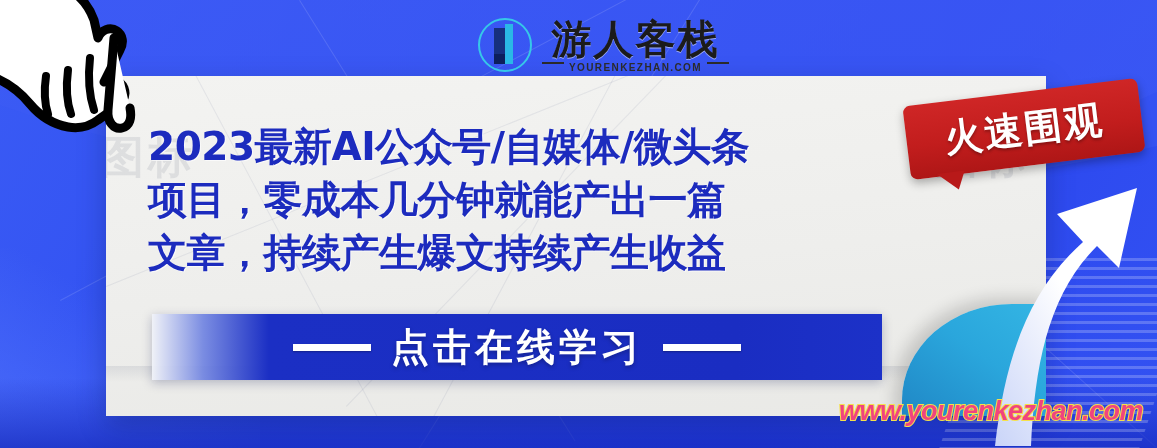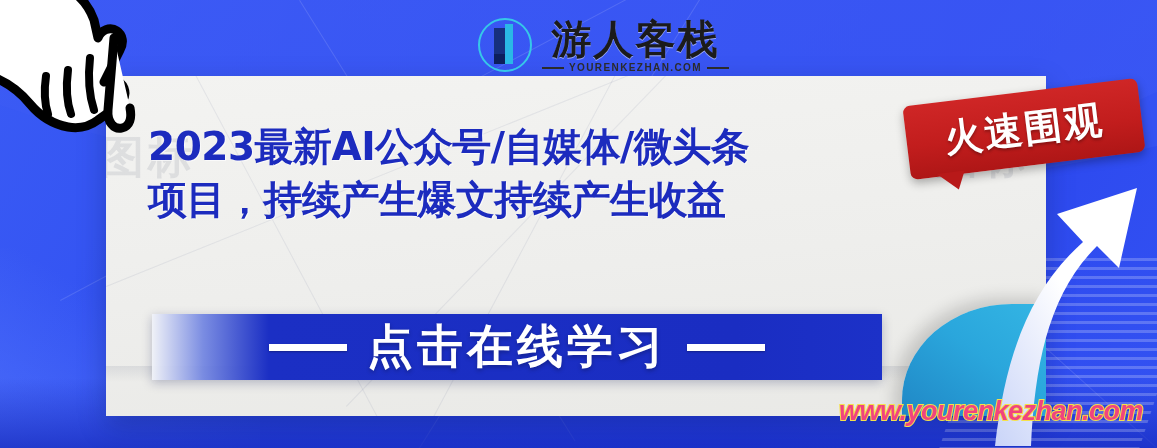--- a/index.html
+++ b/index.html
@@ -84,21 +84,21 @@
   .brand-text { display:flex; flex-direction:column; align-items:center; }
   .brand-cn {
     font-family:"DejaVu Sans", sans-serif;
     font-size:40px; font-weight:bold;
     color:#1b1b1b;
     letter-spacing:2px;
     line-height:44px;
     text-shadow:0 1px 0 rgba(255,255,255,.5);
   }
   .brand-en {
-    display:flex; align-items:center; gap:5px;
+    display:flex; align-items:flex-start; gap:5px;
     font-size:10px; font-weight:bold;
     color:#2b2b2b;
     letter-spacing:1.4px;
     margin-top:1px;
   }
   .brand-en .dash { display:block; width:22px; height:2px; background:#2b2b2b; }
 
   
   .card {
     position:absolute;
@@ -160,21 +160,21 @@
     z-index:12;
   }
   .cta-dash {
     display:block;
     width:78px; height:7px;
     background:#ffffff;
     box-shadow:0 1px 2px rgba(0,0,0,.3);
   }
   .cta-text {
     font-family:"DejaVu Sans", sans-serif;
-    font-size:46px; font-weight:bold;
+    font-size:38px; font-weight:bold;
     color:#ffffff;
     letter-spacing:4px;
     text-shadow:0 2px 4px rgba(0,0,0,.28);
     white-space:nowrap;
   }
 
   
   .wm {
     position:absolute;
     font-family:"DejaVu Sans", sans-serif;
@@ -318,21 +318,22 @@
     <div class="card-line" style="left:80px;  top:-20px; width:430px; transform:rotate(62deg);"></div>
     <div class="card-line" style="left:520px; top:-20px; width:460px; transform:rotate(118deg);"></div>
     <div class="card-line" style="left:0px;   top:210px; width:700px; transform:rotate(-22deg);"></div>
     <div class="card-line" style="left:240px; top:330px; width:520px; transform:rotate(-46deg);"></div>
 
     <div class="wm wm-left">图标</div>
     <div class="wm wm-right">图标</div>
 
     <div class="headline">
       <div class="headline-line">2023最新AI公众号/自媒体/微头条</div>
-      <div class="headline-line">项目，持续产生爆文持续产生收益</div>
+      <div class="headline-line">项目，零成本几分钟就能产出一篇</div>
+      <div class="headline-line">文章，持续产生爆文持续产生收益</div>
     </div>
 
     <div class="cta">
       <span class="cta-dash"></span>
       <span class="cta-text">点击在线学习</span>
       <span class="cta-dash"></span>
     </div>
 
     <div class="card-shadow-strip"></div>
     <div class="curl"></div>

